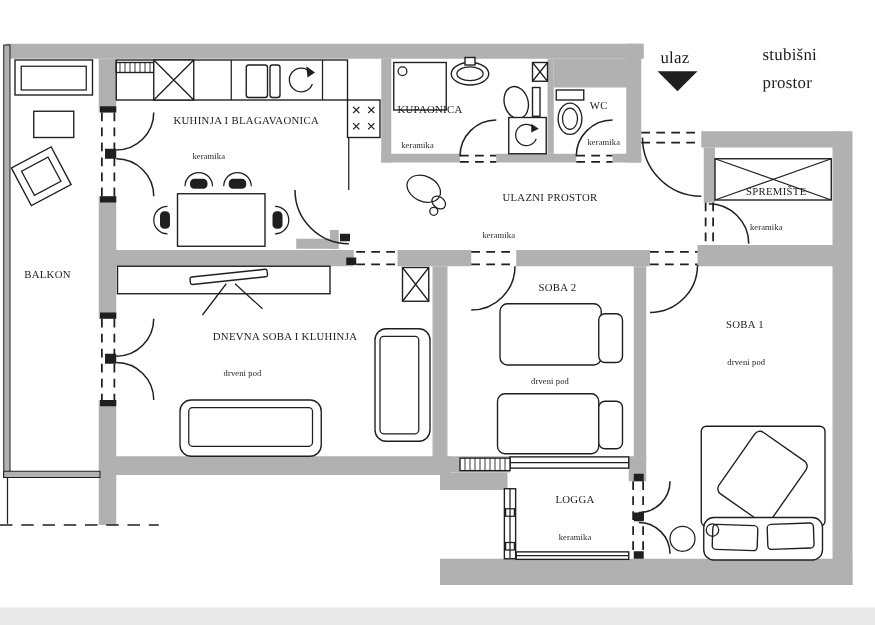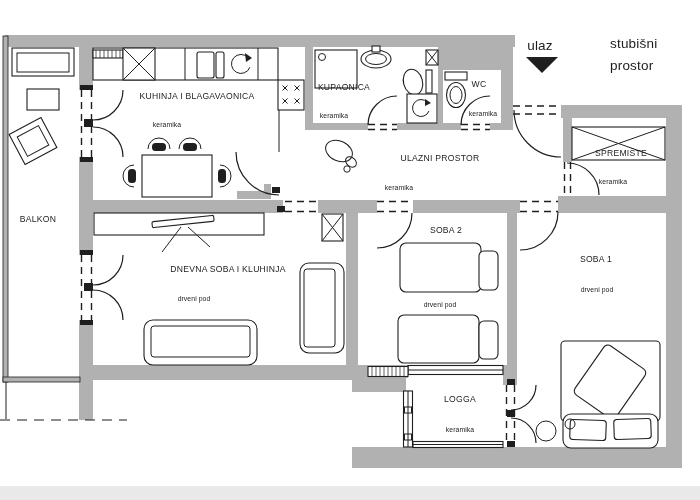--- a/index.html
+++ b/index.html
@@ -1,17 +1,17 @@
 <!DOCTYPE html>
 <html style="--wall: #b1b1b1; --line: #1f1f1f; --text: #1c1c1c; --paper: #ffffff; --edge: #e9e9e9;"><head>
 <meta charset="utf-8">
 <style>
   html,body{margin:0;padding:0;background:#fff;}
   .stage{position:relative;width:700px;height:500px;background:#fff;overflow:hidden;
-         font-family:Liberation Sans, sans-serif;}
+         font-family:Liberation Serif, serif;}
   svg{position:absolute;left:0;top:0;}
   .wall{fill:var(--wall);}
   .thinwall{fill:var(--wall);stroke:var(--line);stroke-width:0.8;}
   .furn{fill:#fff;stroke:var(--line);stroke-width:1.1;}
   .lineonly{fill:none;stroke:var(--line);stroke-width:1;}
   .door{fill:none;stroke:var(--line);stroke-width:1.2;}
   .dash{fill:none;stroke:var(--line);stroke-width:1.4;stroke-dasharray:7 5;}
   .dash2{fill:none;stroke:var(--line);stroke-width:1.2;stroke-dasharray:10 7;}
   .cap{fill:var(--line);}
   .hatch{stroke:var(--line);stroke-width:0.7;fill:none;}

